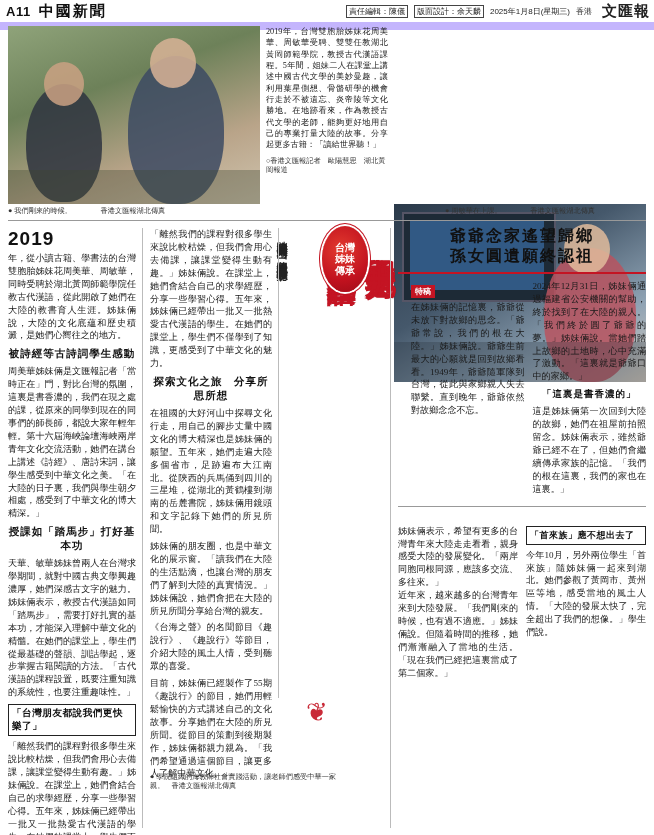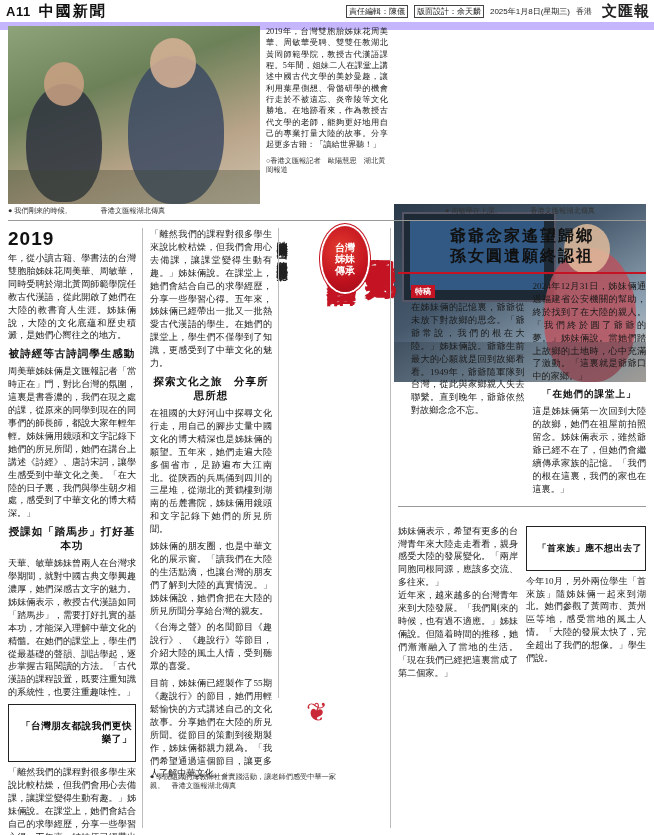--- a/index.html
+++ b/index.html
@@ -43,21 +43,21 @@
   .body-cn{
     font-size:9.1px;line-height:1.42;text-align:justify;
     color:#1a1a1a;
   }
   .sub-head{
     font-weight:bold;font-size:10.5px;text-align:center;
     letter-spacing:1px;margin:5px 0 4px 0;
   }
   .box-head{
     font-weight:bold;font-size:9.6px;
-    border:1px solid #222;padding:15px 3px;text-align:right;
+    border:1px solid #222;padding:2px 3px;text-align:left;
     margin:5px 0 4px 0;letter-spacing:0.5px;
   }
   .caption{
     font-size:7.2px;color:#333;line-height:1.25;
     font-family:"Liberation Sans", sans-serif;
   }
   .photo{
     background:#c9ccd2;position:relative;overflow:hidden;
   }
   .photo.p1{background:linear-gradient(160deg,#8fa37a 0%,#6d8159 35%,#b9a489 70%,#cfc4ae 100%);}
@@ -156,21 +156,21 @@
 
 <div class="flourish" style="left:306px;top:700px;">❦</div>
 
 <div class="col" style="left:8px;top:228px;width:128px;height:600px;">
   <div style="margin-bottom:2px;">
     <span class="dropcap-year">2019</span>
   </div>
   <div class="body-cn">年，從小讀古籍、學書法的台灣雙胞胎姊妹花周美華、周敏華，同時受聘於湖北黃岡師範學院任教古代漢語，從此開啟了她們在大陸的教書育人生涯。姊妹倆說，大陸的文化底蘊和歷史積澱，是她們心嚮往之的地方。</div>
 
   <div class="sub-head">被詩經等古詩詞學生感動</div>
-  <div class="body-cn">周美華姊妹倆是文匯報記者「當時正在」門，對比台灣的氛圍，這裏是書香濃的，我們在現之處的課，從原來的同學到現在的同事們的師長師，都說大家年輕年輕。姊妹倆用鏡頭和文字記錄下她們的所見所聞，她們在講台上講述《詩經》、唐詩宋詞，讓學生感受到中華文化之美。「在大陸的日子裏，我們與學生朝夕相處，感受到了中華文化的博大精深。」</div>
+  <div class="body-cn">周美華姊妹倆是文匯報記者「當時正在」門，對比台灣的氛圍，這裏是書香濃的，我們在現之處的課，從原來的同學到現在的同事們的師長師，都說大家年輕年輕。第十六屆海峽論壇海峽兩岸青年文化交流活動，她們在講台上講述《詩經》、唐詩宋詞，讓學生感受到中華文化之美。「在大陸的日子裏，我們與學生朝夕相處，感受到了中華文化的博大精深。」</div>
 
   <div class="sub-head">授課如「踏馬步」打好基本功</div>
   <div class="body-cn">天華、敏華姊妹曾兩人在台灣求學期間，就對中國古典文學興趣濃厚，她們深感古文字的魅力。姊妹倆表示，教授古代漢語如同「踏馬步」，需要打好扎實的基本功，才能深入理解中華文化的精髓。在她們的課堂上，學生們從最基礎的聲韻、訓詁學起，逐步掌握古籍閱讀的方法。「古代漢語的課程設置，既要注重知識的系統性，也要注重趣味性。」</div>
   <div class="box-head">「台灣朋友都說我們更快樂了」</div>
   <div class="body-cn">「離然我們的課程對很多學生來說比較枯燥，但我們會用心去備課，讓課堂變得生動有趣。」姊妹倆說。在課堂上，她們會結合自己的求學經歷，分享一些學習心得。五年來，姊妹倆已經帶出一批又一批熱愛古代漢語的學生。在她們的課堂上，學生們不僅學到了知識，更感受到了中華文化的魅力。</div>
 
 </div>
 
 <div class="rule-v" style="left:142px;top:228px;height:600px;"></div>
 
@@ -198,21 +198,21 @@
 
   <div style="display:flex;gap:8px;margin-top:12px;">
     <div style="flex:1;margin-left:13px;">
       <div style="margin-bottom:3px;">
         <span class="tag">特稿</span>
       </div>
       <div class="body-cn">在姊妹倆的記憶裏，爺爺從未放下對故鄉的思念。「爺爺常說，我們的根在大陸。」姊妹倆說。爺爺生前最大的心願就是回到故鄉看看。1949年，爺爺隨軍隊到台灣，從此與家鄉親人失去聯繫。直到晚年，爺爺依然對故鄉念念不忘。</div>
     </div>
     <div style="flex:1;">
       <div class="body-cn">2024年12月31日，姊妹倆通過福建省公安機關的幫助，終於找到了在大陸的親人。「我們終於圓了爺爺的夢。」姊妹倆說。當她們踏上故鄉的土地時，心中充滿了激動。「這裏就是爺爺口中的家鄉。」</div>
-      <div class="sub-head" style="font-size:9.5px;">「在她們的課堂上」</div>
+      <div class="sub-head" style="font-size:9.5px;">「這裏是書香濃的」</div>
       <div class="body-cn">這是姊妹倆第一次回到大陸的故鄉，她們在祖屋前拍照留念。姊妹倆表示，雖然爺爺已經不在了，但她們會繼續傳承家族的記憶。「我們的根在這裏，我們的家也在這裏。」</div>
     </div>
   </div>
 
   <div style="margin-top:10px;border-top:1px solid #999;padding-top:8px;">
     <div style="display:flex;gap:8px;margin-top:6px;">
       <div style="flex:1;">
         <div class="body-cn" style="margin-top:4px;">姊妹倆表示，希望有更多的台灣青年來大陸走走看看，親身感受大陸的發展變化。「兩岸同胞同根同源，應該多交流、多往來。」</div>
         <div class="body-cn">近年來，越來越多的台灣青年來到大陸發展。「我們剛來的時候，也有過不適應。」姊妹倆說。但隨着時間的推移，她們漸漸融入了當地的生活。「現在我們已經把這裏當成了第二個家。」</div>
       </div>

